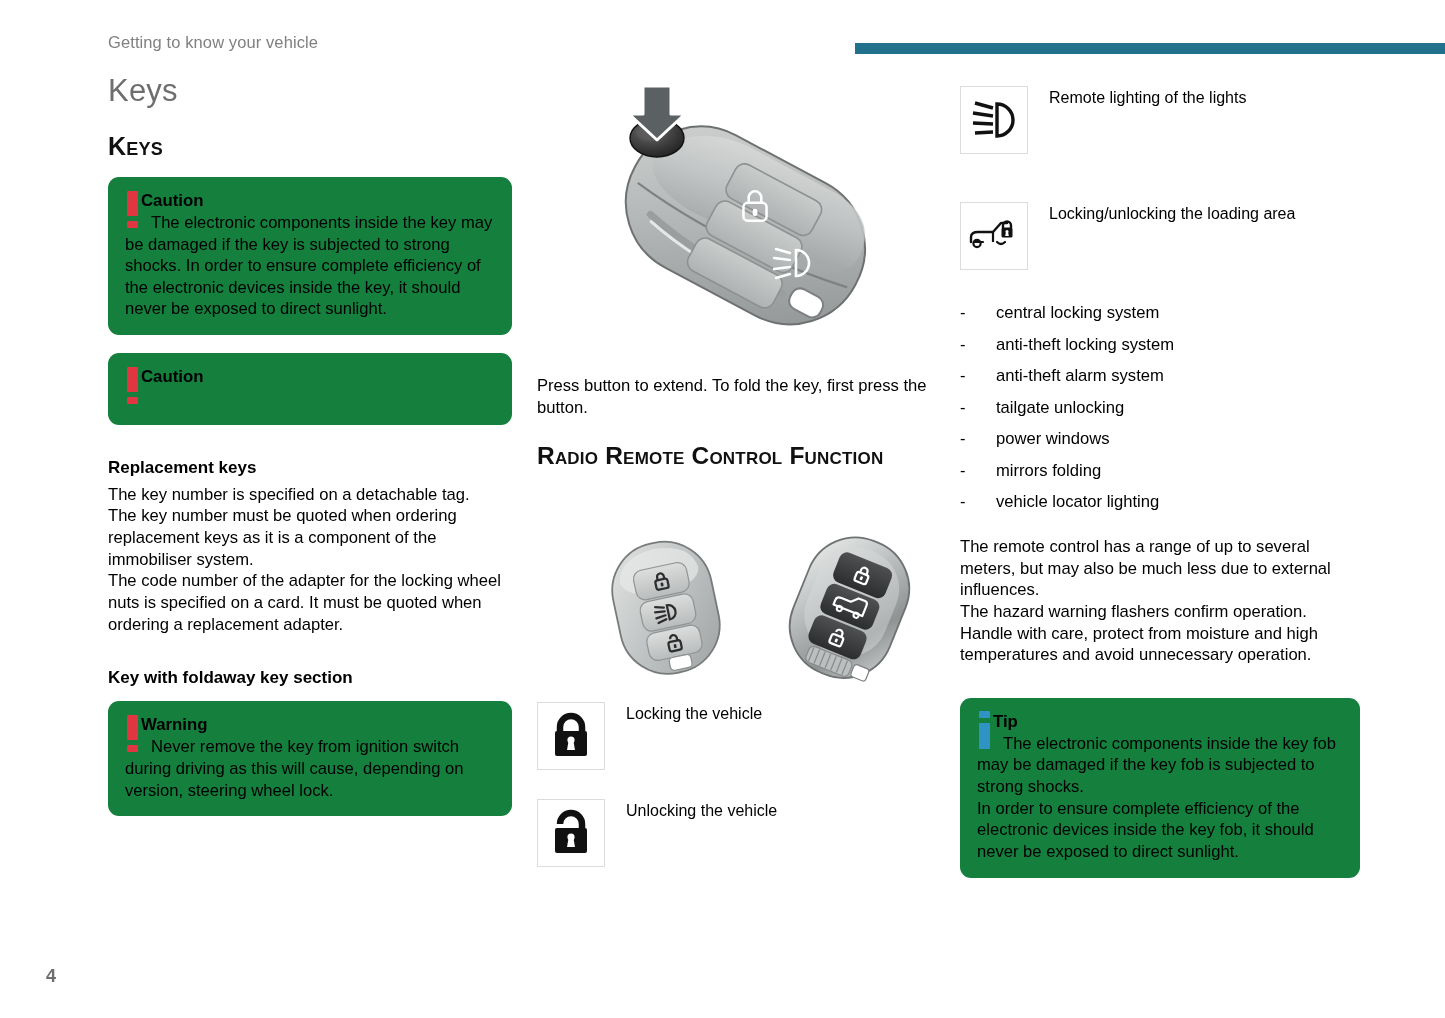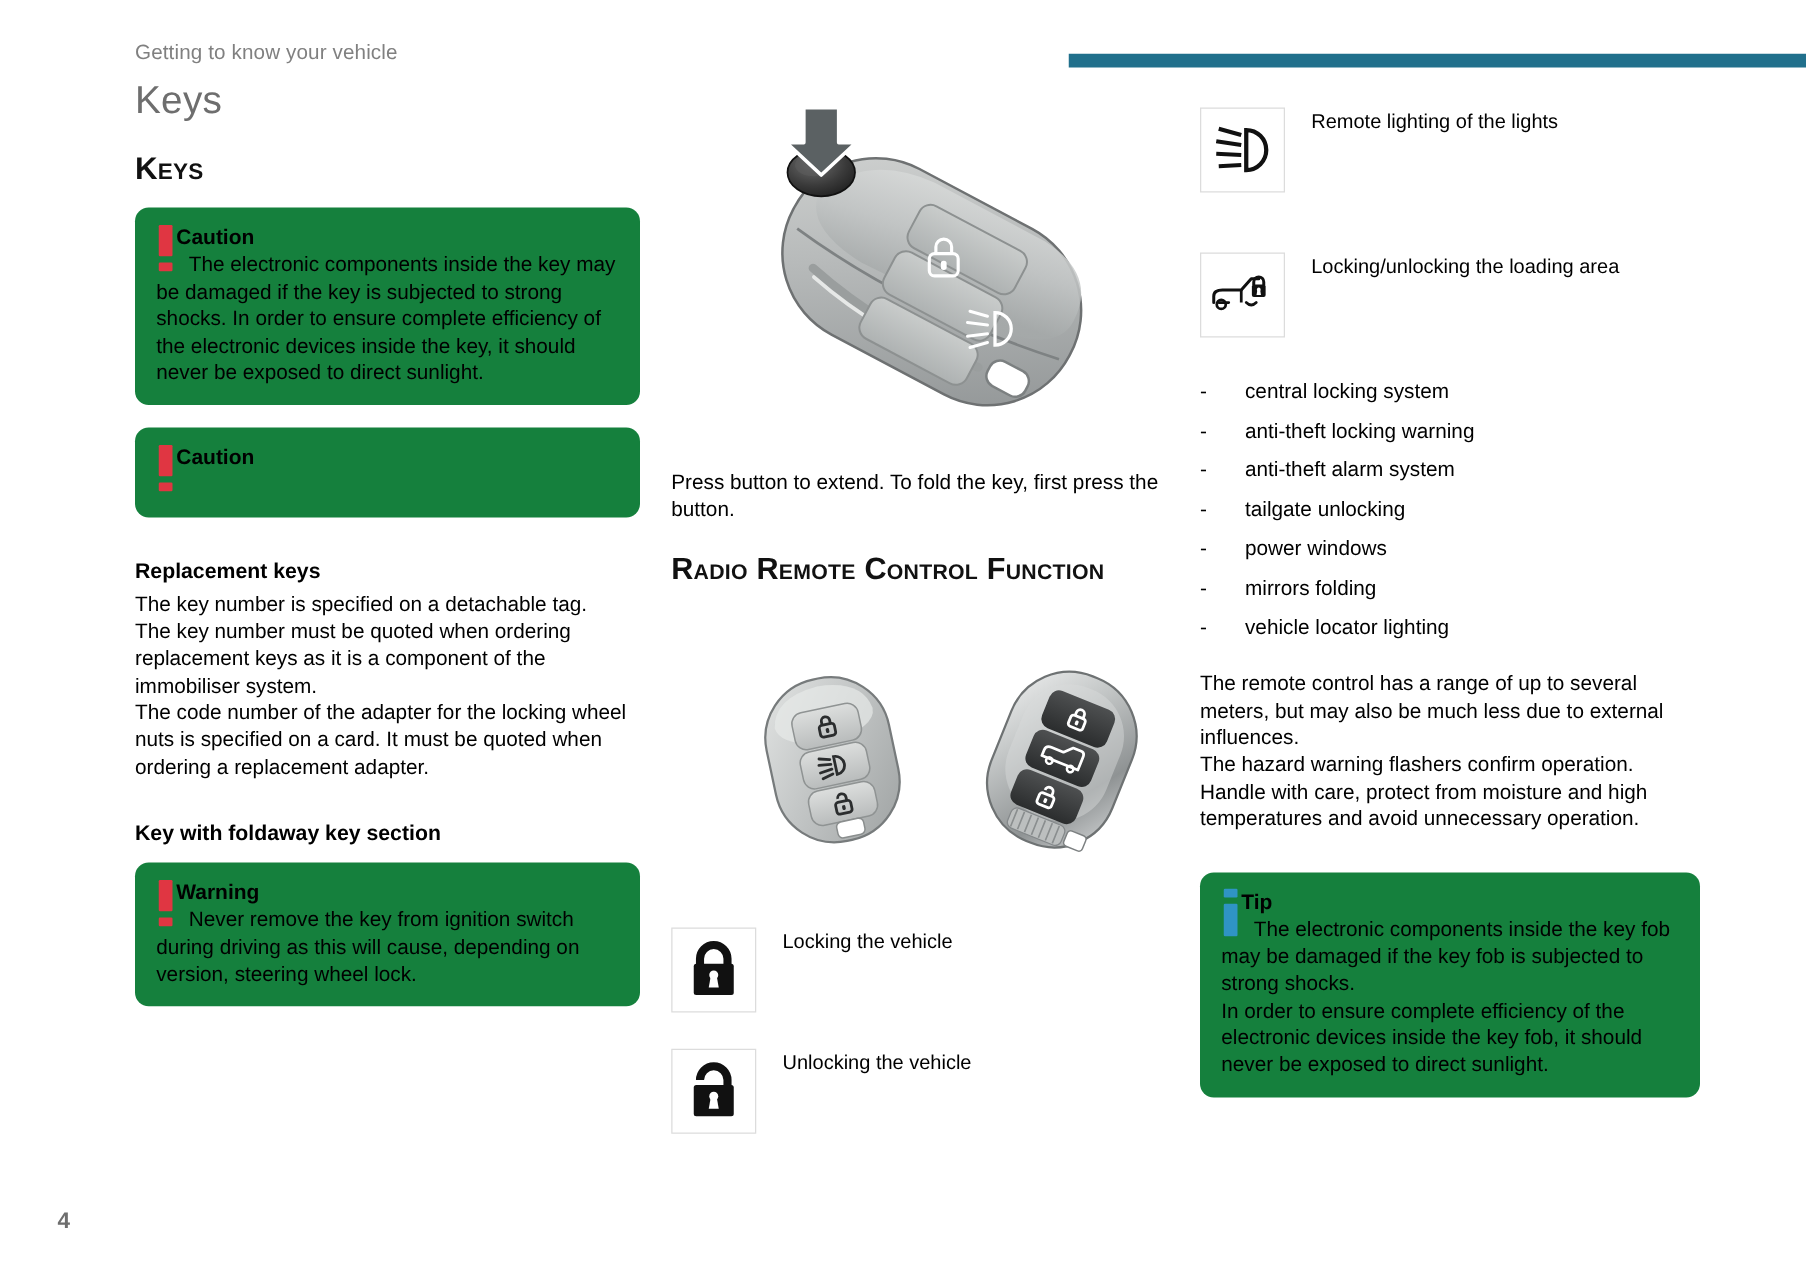--- a/index.html
+++ b/index.html
@@ -34,21 +34,21 @@
     left: 855px;
     top: 43px;
     width: 590px;
     height: 11px;
     background: #21708c;
   }
 
   
   .col {
     position: absolute;
-    top: 64px;
+    top: 75px;
   }
   .col-left  { left: 108px;  width: 404px; }
   .col-mid   { left: 537px;  width: 404px; }
   .col-right { left: 960px;  width: 400px; }
 
   
   .chapter-title {
     font-size: 31px;
     font-weight: normal;
     color: #6e6e6e;
@@ -422,21 +422,21 @@
 
         <g transform="translate(280,111) scale(0.56)">
           <rect x="-11" y="-3" width="22" height="17" rx="4" fill="none" stroke="#ffffff" stroke-width="4"></rect>
           <path d="M6 -3 v-5 a6 6 0 0 0 -12 0" fill="none" stroke="#ffffff" stroke-width="4"></path>
           <rect x="-2.4" y="2.5" width="4.8" height="7" rx="2" fill="#ffffff"></rect>
         </g>
       </g>
     </svg>
   </div>
 
-  <div class="col col-mid" style="top:742px">
+  <div class="col col-mid" style="top:702px">
 
     <div class="icon-row">
       <div class="icon-box">
         <svg width="44" height="48" viewBox="0 0 44 48">
           <path d="M11 20 v-5 a11 11 0 0 1 22 0 v5" fill="none" stroke="#111" stroke-width="6.5"></path>
           <rect x="6" y="19" width="32" height="25" rx="2" fill="#111"></rect>
           <circle cx="22" cy="28" r="3.6" fill="#fff"></circle>
           <path d="M19.6 29 h4.8 l1.6 9 h-8 z" fill="#fff"></path>
         </svg>
       </div>
@@ -486,21 +486,21 @@
     </div>
 
 
     <ul class="dashlist">
       <li>
         <span class="dash">-</span>
         <span>central locking system</span>
       </li>
       <li>
         <span class="dash">-</span>
-        <span>anti-theft locking warning</span>
+        <span>anti-theft locking system</span>
       </li>
       <li>
         <span class="dash">-</span>
         <span>anti-theft alarm system</span>
       </li>
       <li>
         <span class="dash">-</span>
         <span>tailgate unlocking</span>
       </li>
       <li>

